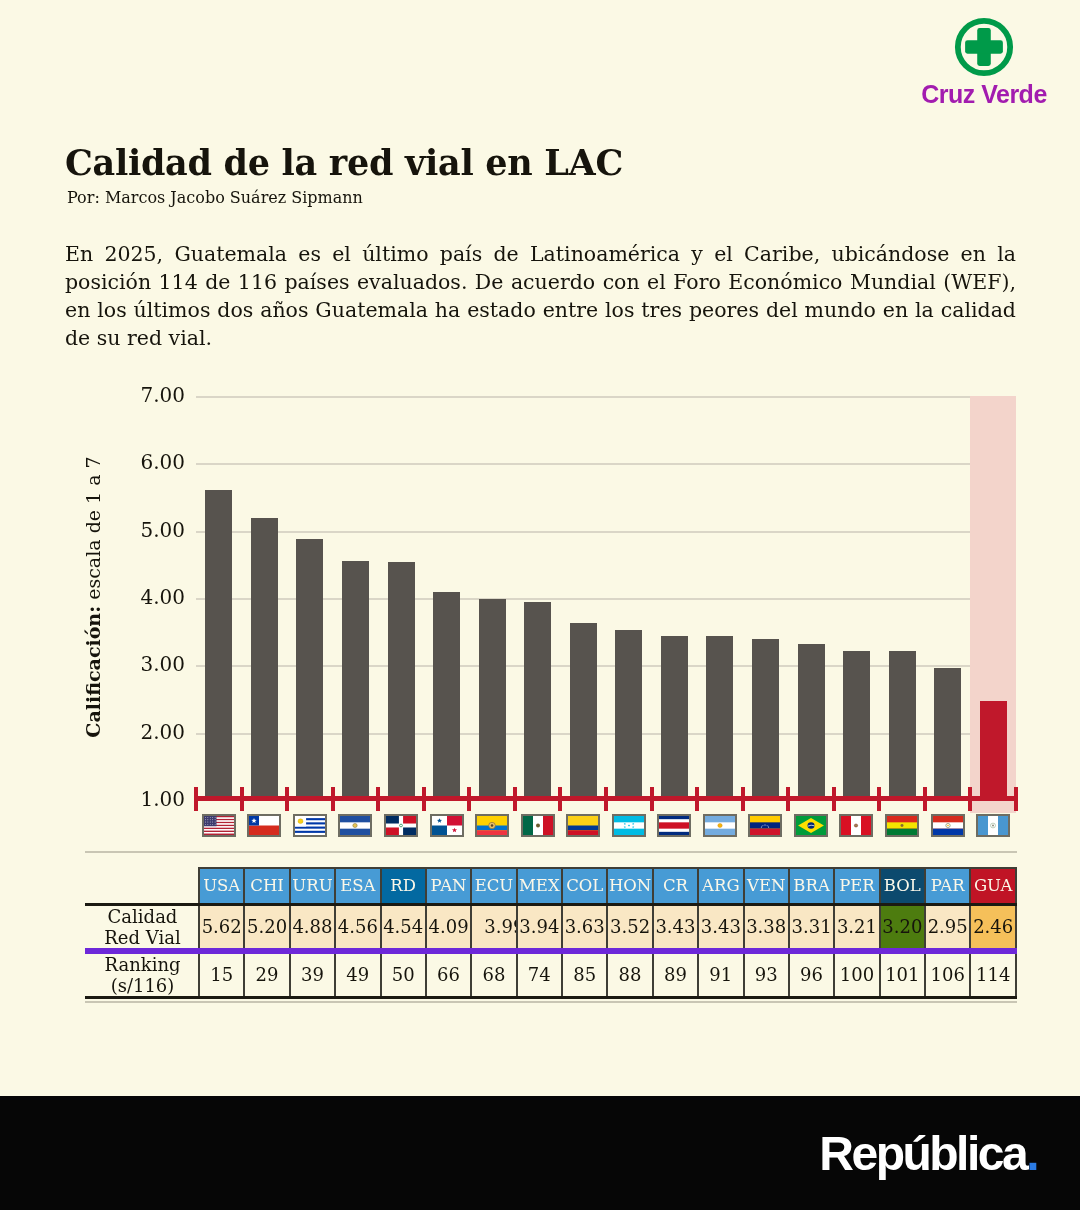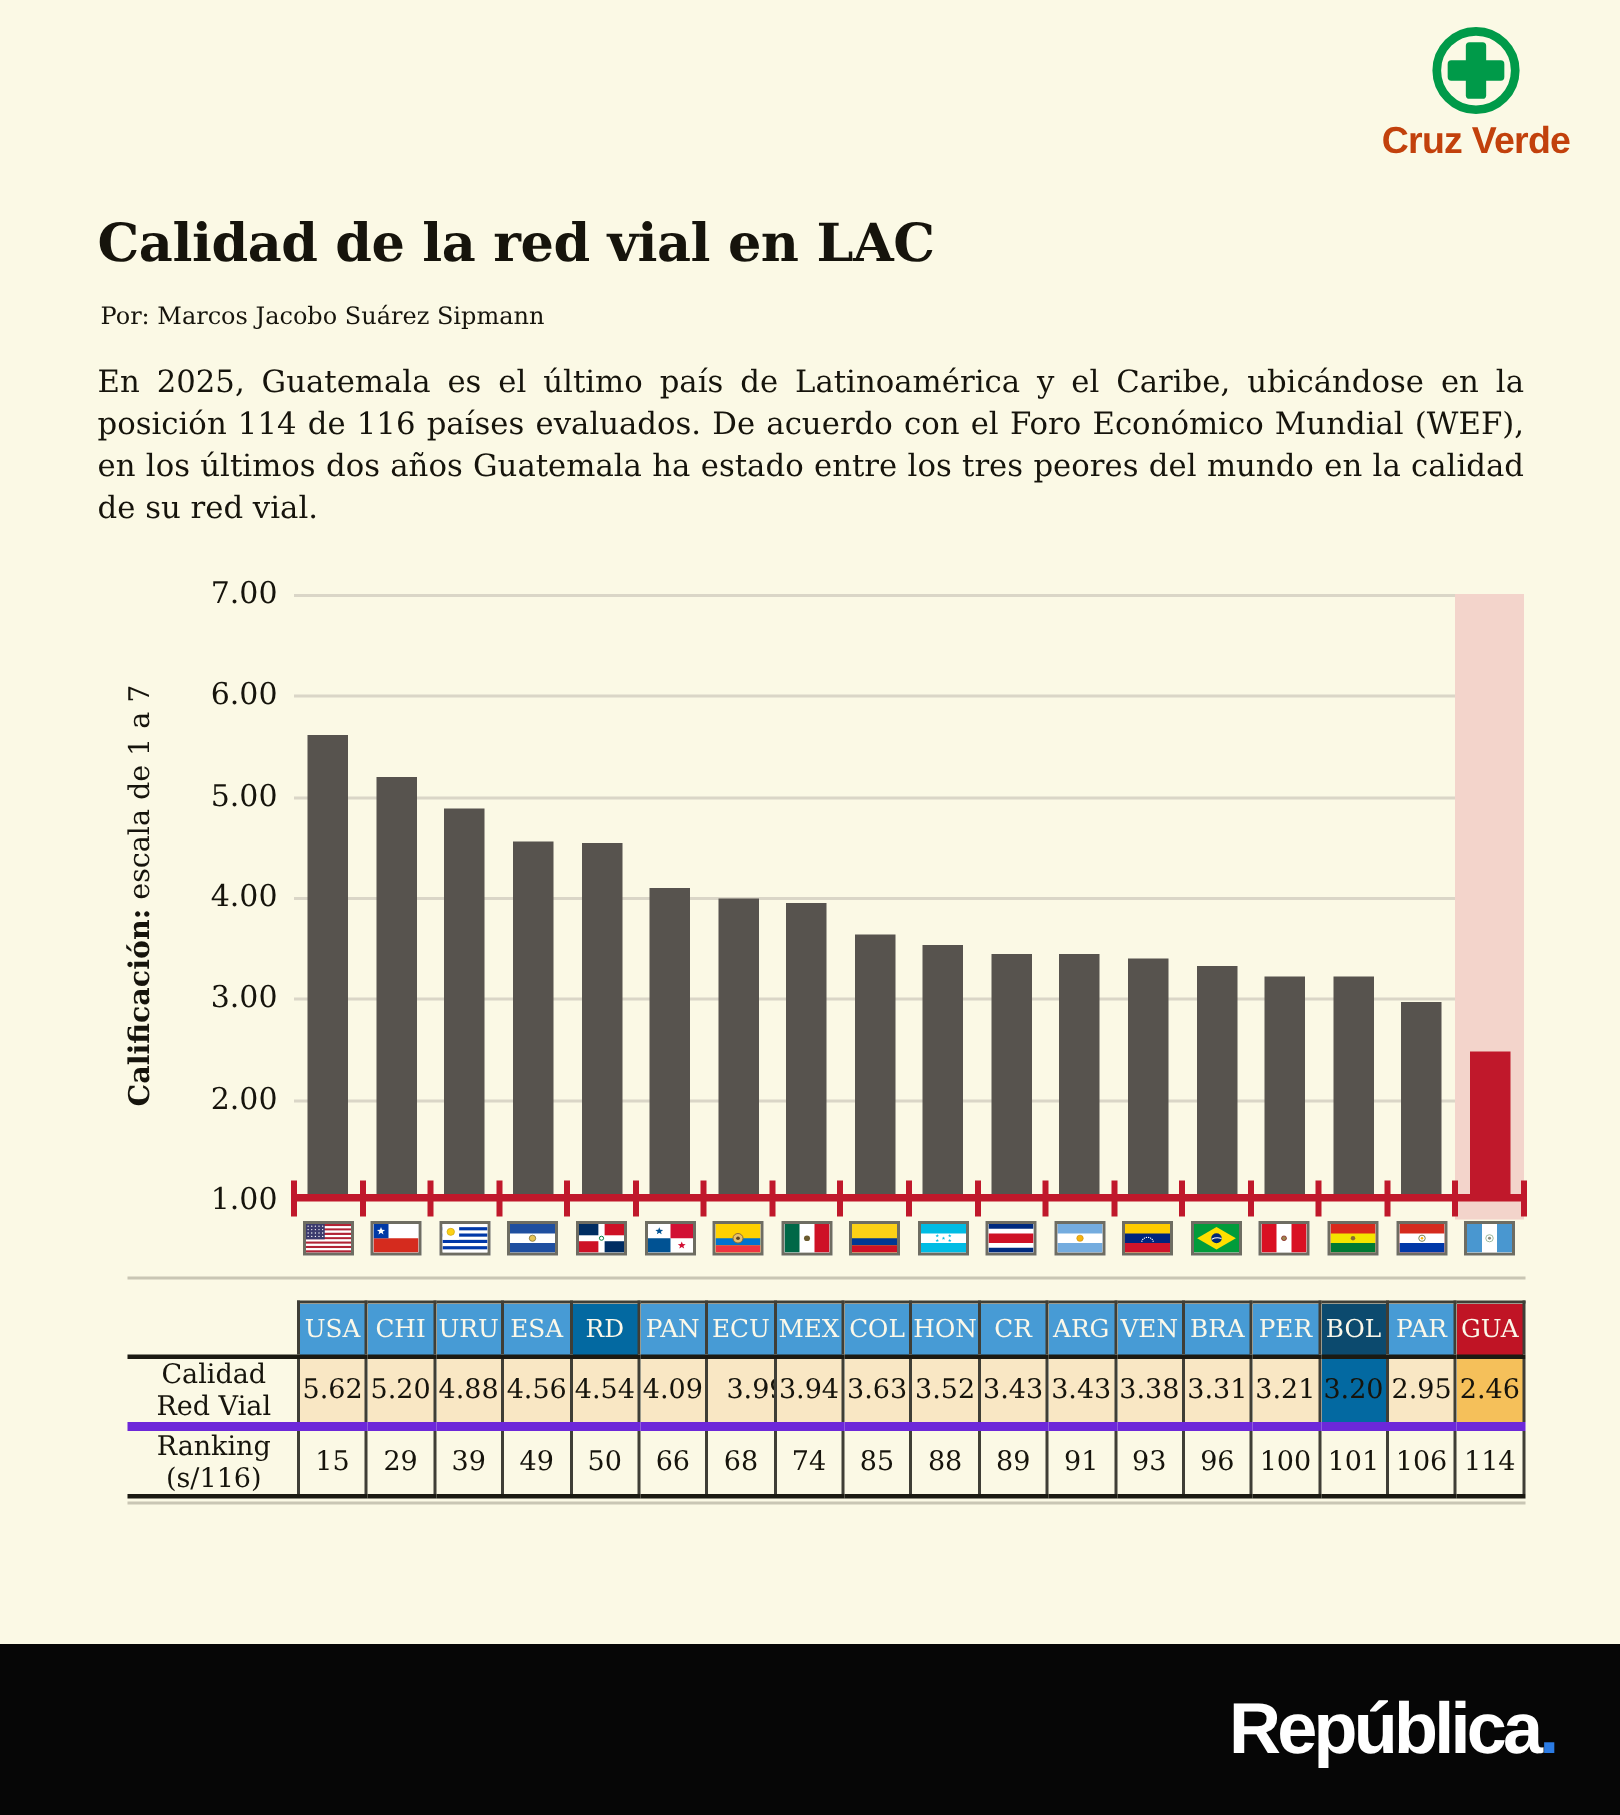--- a/index.html
+++ b/index.html
@@ -6,26 +6,26 @@
   html,body { background:#e8e8e8; }
   .canvas {
     position:relative; width:1080px; height:1210px; margin:0 auto;
     background:#FBF9E5; overflow:hidden;
     font-family:"DejaVu Serif","Liberation Serif",serif; color:#16140C;
   }
 
   
   .logo { position:absolute; top:16px; right:26px; width:140px; text-align:center; }
   .logo svg { display:block; margin:0 auto; }
-  .logo-text { margin-top:2px; color:#c2410c; font-family:"Liberation Sans",sans-serif;
+  .logo-text { margin-top:2px; color:#a21caf; font-family:"Liberation Sans",sans-serif;
     font-weight:bold; font-size:25px; letter-spacing:-0.5px; }
 
   
   .title  { position:absolute; left:65px; top:142px; font-size:35px; font-weight:bold; letter-spacing:-0.3px; }
-  .byline { position:absolute; left:67px; top:201px; font-size:16px; }
+  .byline { position:absolute; left:67px; top:188px; font-size:16px; }
   .intro  { position:absolute; left:65px; top:240px; width:951px; font-size:20.5px;
     line-height:1.37; text-align:justify; }
 
   
   .ytitle { position:absolute; left:93px; top:597px; transform:translate(-50%,-50%) rotate(-90deg);
     white-space:nowrap; font-size:19px; }
   .ytitle b { font-weight:bold; }
   .ylabels { position:absolute; left:100px; top:396px; width:85px; height:404px; }
   .ylab { position:absolute; right:0; width:85px; text-align:right; font-size:20px; transform:translateY(-54%); }
   .plot { position:absolute; left:196px; top:396px; width:820px; height:404px; }
@@ -365,21 +365,21 @@
             <td class="val" style="background: rgb(249, 231, 196);">4.09</td>
             <td class="val" style="background: rgb(249, 231, 196); padding-left: 12px;">3.99</td>
             <td class="val" style="background: rgb(249, 231, 196);">3.94</td>
             <td class="val" style="background: rgb(249, 231, 196);">3.63</td>
             <td class="val" style="background: rgb(249, 231, 196);">3.52</td>
             <td class="val" style="background: rgb(249, 231, 196);">3.43</td>
             <td class="val" style="background: rgb(249, 231, 196);">3.43</td>
             <td class="val" style="background: rgb(249, 231, 196);">3.38</td>
             <td class="val" style="background: rgb(249, 231, 196);">3.31</td>
             <td class="val" style="background: rgb(249, 231, 196);">3.21</td>
-            <td class="val" style="background: #0369a1;">3.20</td>
+            <td class="val" style="background: #4d7c0f;">3.20</td>
             <td class="val" style="background: rgb(249, 231, 196);">2.95</td>
             <td class="val" style="background: rgb(245, 192, 90);">2.46</td>
           </tr>
           <tr class="r-rank">
             <td class="rowlabel">Ranking (s/116)</td>
             <td class="val">15</td>
             <td class="val">29</td>
             <td class="val">39</td>
             <td class="val">49</td>
             <td class="val">50</td>

